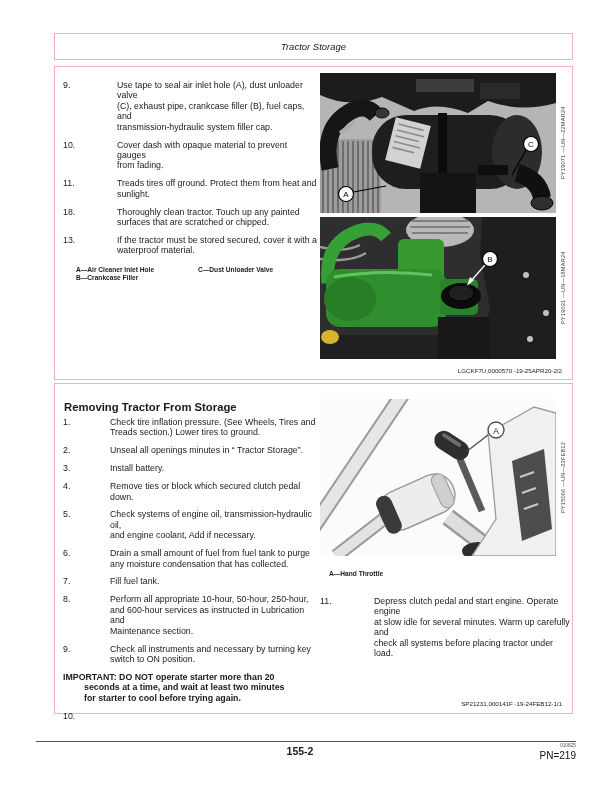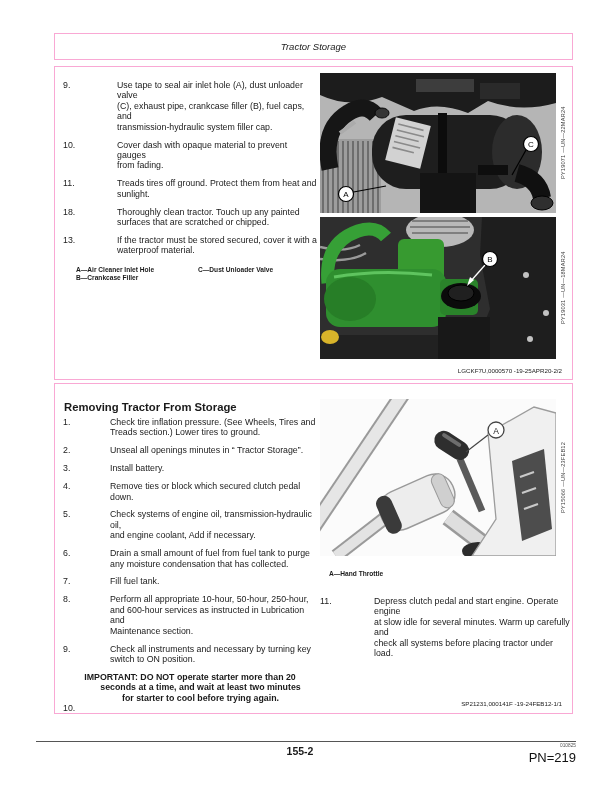--- a/index.html
+++ b/index.html
@@ -9,42 +9,42 @@
   .header-box{left:54px;top:33px;width:517px;height:25px;display:flex;align-items:center;justify-content:center;}
   .header-title{font-style:italic;font-size:9.5px;color:#222;}
   .box1{left:54px;top:66px;width:517px;height:312px;}
   .box2{left:54px;top:383px;width:517px;height:329px;}
   .col-left{position:absolute;left:8px;top:13px;width:254px;font-size:8.8px;line-height:10.4px;}
   .box2 .col-left{top:33px;}
   .step{display:flex;margin-bottom:7.5px;}
   .step-num{flex:0 0 auto;min-width:18px;margin-right:5px;}
   .s2 .step-num{min-width:11px;margin-right:5px;}
   .step-text{white-space:pre-line;margin-left:31px;}
-  .important{font-weight:bold;white-space:pre-line;padding-left:21px;text-indent:-21px;text-align:center;}
+  .important{font-weight:bold;white-space:pre-line;padding-left:21px;text-indent:-21px;margin-bottom:8px;}
   .legend{margin-top:10px;margin-left:13px;display:flex;font-size:6.6px;font-weight:bold;line-height:8.6px;}
   .legend-col1{width:122px;}
   .figure{position:absolute;}
   .fig1{left:265px;top:6px;width:236px;height:140px;}
   .fig2{left:265px;top:150px;width:236px;height:142px;}
   .fig3{left:265px;top:15px;width:236px;height:157px;}
   .vcode{position:absolute;writing-mode:vertical-rl;transform:rotate(180deg);
          font-size:5.6px;color:#3c3c3c;text-align:center;width:9px;line-height:9px;letter-spacing:.2px;}
   .vc1{left:504px;top:6px;height:140px;}
   .vc2{left:504px;top:150px;height:142px;}
   .vc3{left:504px;top:15px;height:157px;}
   .sec-caption{position:absolute;font-size:6.2px;color:#222;}
   .cap1{right:10px;bottom:5px;}
   .cap2{right:10px;bottom:6px;}
   .sec2-title{position:absolute;left:9px;top:8px;font-size:11.3px;font-weight:bold;margin-top:9px;}
   .fig3-caption{position:absolute;left:274px;top:186px;font-size:6.6px;font-weight:bold;}
   .step11{position:absolute;left:265px;top:212px;width:250px;font-size:8.8px;line-height:10.4px;}
   .footer-rule{position:absolute;left:36px;top:741px;width:540px;height:0;border-top:1px solid #555;}
   .footer-page{position:absolute;left:0;top:745px;width:600px;text-align:center;font-size:10.5px;font-weight:bold;}
   .footer-code{position:absolute;right:36px;top:743px;font-size:4.8px;color:#555;}
-  .footer-pn{position:absolute;right:36px;top:750px;font-size:13px;color:#111;text-align:right;}
+  .footer-pn{position:absolute;right:36px;top:750px;font-size:10px;color:#111;text-align:right;}
   svg{display:block;}
   svg text{font-family:"Liberation Sans",sans-serif;}
 </style>
 </head>
 <body>
 
 <div class="page">
 
   <div class="box header-box">
     <span class="header-title">Tractor Storage</span>

